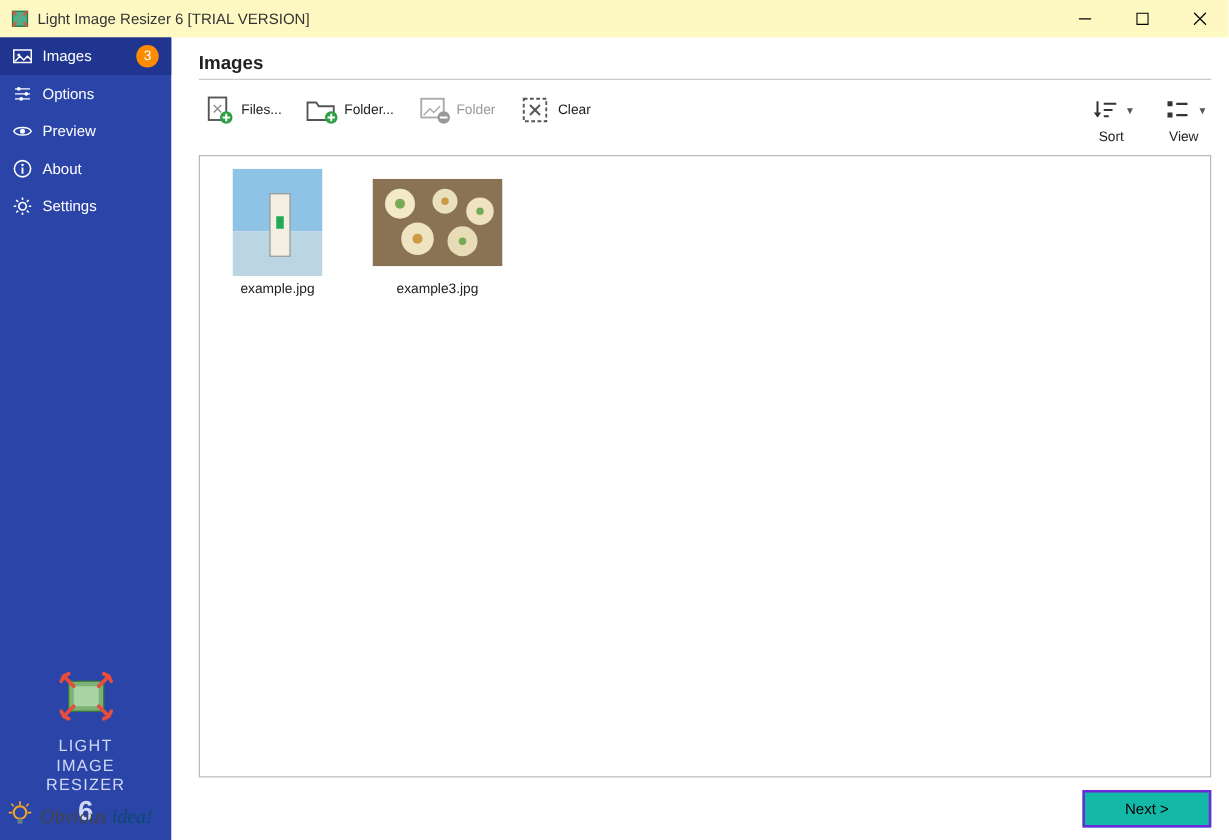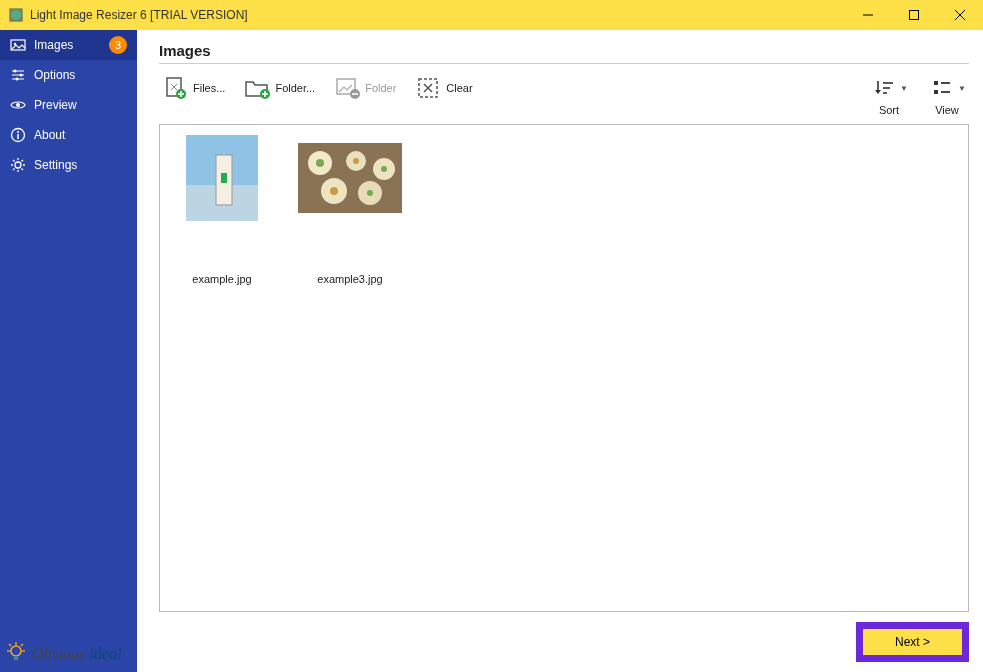--- a/index.html
+++ b/index.html
@@ -1,18 +1,18 @@
 <!DOCTYPE html>
 <html><head>
 <meta charset="utf-8">
 <style>
 * { margin: 0; padding: 0; box-sizing: border-box; font-family: "Segoe UI", Tahoma, sans-serif; }
 body { width: 983px; height: 672px; background: #fff; display: flex; flex-direction: column; overflow: hidden; }
 
-.titlebar { height: 30px; display: flex; align-items: center; padding: 0 0 0 8px; background: #fde047; justify-content: flex-end; }
+.titlebar { height: 30px; display: flex; align-items: center; padding: 0 0 0 8px; background: #fef9c3; justify-content: flex-end; }
 .titlebar .app-icon { width: 16px; height: 16px; margin-right: 6px; }
 .titlebar .title { font-size: 12px; color: #333; }
 .titlebar .spacer { flex: 1; }
 .titlebar .winbtn { width: 46px; height: 30px; display: flex; align-items: center; justify-content: center; cursor: pointer; }
 .titlebar .winbtn svg { width: 10px; height: 10px; }
 
 .main { flex: 1; display: flex; min-height: 0; }
 
 .sidebar { width: 137px; background: #2b44a7; display: flex; flex-direction: column; color: #fff; }
 .side-item { height: 30px; display: flex; align-items: center; padding: 0 10px; font-size: 12px; cursor: pointer; gap: 8px; }
@@ -37,24 +37,24 @@
 .tool.disabled .tlabel { color: #999; }
 .tool.disabled { cursor: default; }
 .toolbar-spacer { flex: 1; }
 .tool.withdrop { flex-direction: column; }
 .tool .toprow { display: flex; align-items: center; gap: 2px; }
 .drop-caret { font-size: 8px; color: #555; }
 
 .grid-frame { flex: 1; border: 1px solid #bbb; padding: 10px; display: flex; gap: 24px; align-content: flex-start; flex-wrap: wrap; overflow: auto; }
 .thumb { width: 104px; display: flex; flex-direction: column; align-items: center; gap: 4px; }
 .thumb .imgbox { width: 104px; height: 86px; display: flex; align-items: center; justify-content: center; }
-.thumb .fname { font-size: 11px; color: #222; text-align: center; margin-top: 48px; }
+.thumb .fname { font-size: 11px; color: #222; text-align: center; }
 
 .footer-row { display: flex; justify-content: flex-end; padding-top: 10px; }
-.next-btn { border: 7px solid #6d28d9; background: #fde047; color: #000; font-size: 12px; padding: 6px 32px; cursor: pointer; }
+.next-btn { border: 2px solid #6d28d9; background: #14b8a6; color: #000; font-size: 12px; padding: 6px 32px; cursor: pointer; }
 
 .bottom-brand { position: absolute; left: 4px; bottom: 4px; display: flex; align-items: center; gap: 4px; font-size: 16px; }
 .bottom-brand .bulb { color: #f5a623; }
 .bottom-brand .txt1 { color: #444; font-family: Georgia, serif; font-style: italic; }
 .bottom-brand .txt2 { color: #0c4a6e; font-family: Georgia, serif; font-style: italic; }
 </style>
 </head>
 <body>
 
 <div class="titlebar">
@@ -142,20 +142,34 @@
               <line x1="3" y1="3" x2="4.5" y2="4.5"></line>
               <line x1="11.5" y1="11.5" x2="13" y2="13"></line>
               <line x1="3" y1="13" x2="4.5" y2="11.5"></line>
               <line x1="11.5" y1="4.5" x2="13" y2="3"></line>
             </g>
           </svg>
         </span>
       <span class="label">Settings</span>
     </div>
     <div class="sidebar-spacer"></div>
+    <div class="logo-block">
+      <div class="logo-img">
+        <svg viewBox="0 0 48 48" width="48" height="48">
+          <rect x="10" y="12" width="28" height="24" fill="#7db177" stroke="#3a7a3a" stroke-width="1"></rect>
+          <rect x="14" y="16" width="20" height="16" fill="#a8d4a2"></rect>
+          <path d="M6 8 L14 16 M42 8 L34 16 M6 40 L14 32 M42 40 L34 32" stroke="#e74c3c" stroke-width="3" stroke-linecap="round"></path>
+          <path d="M6 8 L4 12 M6 8 L10 6  M42 8 L44 12 M42 8 L38 6  M6 40 L4 36 M6 40 L10 42  M42 40 L44 36 M42 40 L38 42" stroke="#e74c3c" stroke-width="3" stroke-linecap="round"></path>
+        </svg>
+      </div>
+      <div class="logo-text">LIGHT</div>
+      <div class="logo-text">IMAGE</div>
+      <div class="logo-text">RESIZER</div>
+      <div class="logo-six">6</div>
+    </div>
   </div>
 
   <div class="content">
     <div class="page-title">Images</div>
     <div class="hr"></div>
 
     <div class="toolbar">
       <div class="tool">
         <span class="ticon">
             <svg viewBox="0 0 28 24" width="28" height="24">

